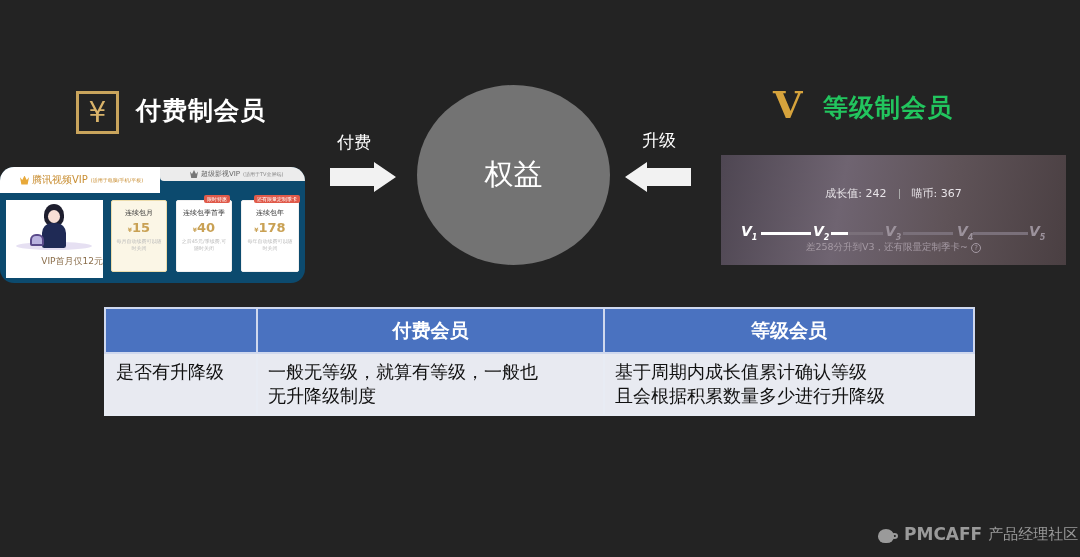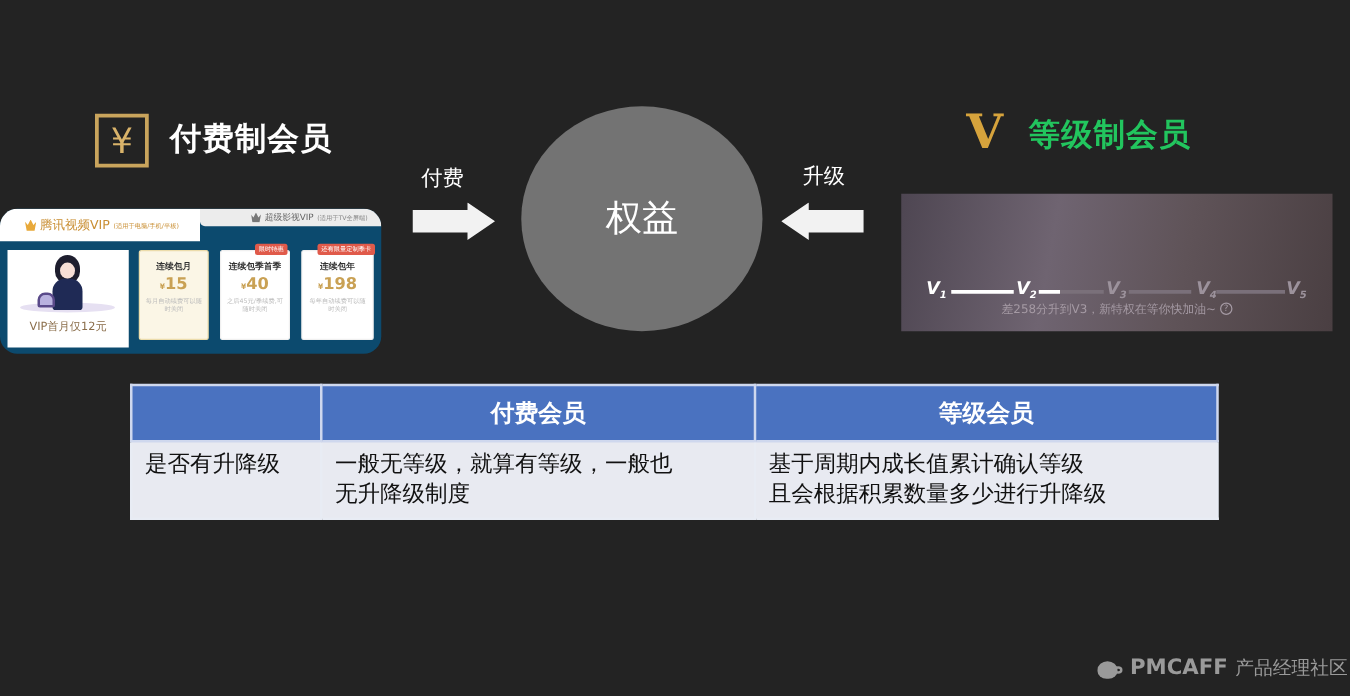--- a/index.html
+++ b/index.html
@@ -13,38 +13,38 @@
   .left-title { left: 136px; top: 94px; font-size: 25px; font-weight: bold; color: #fff; letter-spacing: 1px; }
 
   
   .v-logo { left: 773px; top: 86px; font-family: "DejaVu Serif", "Liberation Serif", serif; font-size: 38px; font-weight: bold; color: #d6a33c; line-height: 1; }
   .right-title { left: 823px; top: 91px; font-size: 25px; font-weight: bold; color: #22c55e; letter-spacing: 1px; }
 
   
   .vip-card { left: 0; top: 167px; width: 305px; height: 116px; background: #0c4a6e; overflow: hidden; border-radius: 14px; }
   .vip-tabs { position: absolute; left: 0; top: 0; width: 305px; height: 26px; display: flex; }
   .vip-tab-active { width: 160px; height: 26px; background: #fff; display: flex; align-items: center; padding-left: 20px; gap: 3px; }
-  .vip-tab-inactive { flex: 1; height: 14px; background: #ececec; display: flex; align-items: center; padding-left: 30px; gap: 3px; border-radius: 0 0 0 4px; justify-content: center; }
+  .vip-tab-inactive { flex: 1; height: 14px; background: #ececec; display: flex; align-items: center; padding-left: 30px; gap: 3px; border-radius: 0 0 0 4px; }
   .vip-tab-title { font-size: 10px; color: #c98e32; }
   .vip-tab-sub { font-size: 5px; color: #c98e32; }
   .vip-tab-title2 { font-size: 7px; color: #666; }
   .vip-tab-sub2 { font-size: 5px; color: #888; }
   .crown { width: 9px; height: 9px; background: #e8a93a; clip-path: polygon(0 20%, 25% 50%, 50% 0, 75% 50%, 100% 20%, 85% 100%, 15% 100%); }
   .crown2 { width: 8px; height: 8px; background: #777; clip-path: polygon(0 20%, 25% 50%, 50% 0, 75% 50%, 100% 20%, 85% 100%, 15% 100%); }
   .vip-promo { position: absolute; left: 6px; top: 33px; width: 97px; height: 78px; background: #fff; }
   .girl { position: absolute; left: 30px; top: 4px; width: 36px; height: 44px; }
   .girl-hair { position: absolute; left: 8px; top: 0; width: 20px; height: 22px; background: #1e1e2e; border-radius: 50% 50% 40% 40%; }
   .girl-face { position: absolute; left: 12px; top: 6px; width: 12px; height: 13px; background: #f7dfd6; border-radius: 50%; }
   .girl-body { position: absolute; left: 6px; top: 19px; width: 24px; height: 25px; background: #1f2a55; border-radius: 40% 40% 10% 10%; }
   .girl-bag { position: absolute; left: -6px; top: 30px; width: 14px; height: 12px; border: 2px solid #5a4a8a; border-radius: 6px 6px 2px 2px; background: #b9b2df; }
   .girl-shadow { position: absolute; left: 10px; top: 42px; width: 76px; height: 8px; background: #e6e0f2; border-radius: 50%; }
-  .vip-promo-text { position: absolute; left: 0; top: 55px; width: 97px; text-align: center; font-size: 9px; color: #8a6d4a; }
+  .vip-promo-text { position: absolute; left: 0; top: 55px; width: 97px; text-align: right; font-size: 9px; color: #8a6d4a; }
   .vip-plan { position: absolute; top: 33px; width: 56px; height: 72px; background: #fff; border: 1px solid #f0f0f0; border-radius: 2px; text-align: center; }
   .vip-plan.selected { background: #fbf6e6; border-color: #ecdcab; }
-  .plan-name { margin-top: 7px; font-size: 7px; color: #333; font-weight: bold; }
+  .plan-name { margin-top: 7px; font-size: 7px; color: #333; }
   .plan-price { margin-top: 2px; font-size: 13px; color: #c9a154; font-weight: bold; }
   .plan-price .cur { font-size: 6px; }
   .plan-desc { margin-top: 3px; font-size: 5px; color: #bbb; line-height: 7px; padding: 0 4px; }
   .plan-badge { position: absolute; top: -6px; right: 1px; background: #e05a4a; color: #fff; font-size: 5px; padding: 1px 3px; border-radius: 2px; white-space: nowrap; }
 
   
   .arrow-label { font-size: 17px; color: #fff; }
   .arrow-right { left: 330px; top: 162px; width: 66px; height: 30px; }
   .arrow-left { left: 625px; top: 162px; width: 66px; height: 30px; }
 
@@ -121,54 +121,57 @@
   </div>
   <div class="vip-plan" style="left:176px;text-align:center;">
     <div class="plan-badge">限时特惠</div>
     <div class="plan-name">连续包季首季</div>
     <div class="plan-price"><span class="cur">¥</span><span>40</span></div>
     <div class="plan-desc">之后45元/季续费,可随时关闭</div>
   </div>
   <div class="vip-plan" style="left:241px; width:58px;">
     <div class="plan-badge" style="right:-2px;">还有限量定制季卡</div>
     <div class="plan-name">连续包年</div>
-    <div class="plan-price"><span class="cur">¥</span><span>198</span></div>
+    <div class="plan-price"><span class="cur">¥</span><span>178</span></div>
     <div class="plan-desc">每年自动续费可以随时关闭</div>
   </div>
 </div>
 
 <div class="abs arrow-label" style="left:337px; top:131px;">付费</div>
 <svg class="abs arrow-right" viewBox="0 0 66 30">
   <polygon points="0,6 44,6 44,0 66,15 44,30 44,24 0,24" fill="#f2f2f2"></polygon>
 </svg>
 
 <div class="abs circle">
   <span class="circle-text">权益</span>
 </div>
 
 <div class="abs arrow-label" style="left:642px; top:129px;">升级</div>
 <svg class="abs arrow-left" viewBox="0 0 66 30">
   <polygon points="66,6 22,6 22,0 0,15 22,30 22,24 66,24" fill="#f2f2f2"></polygon>
 </svg>
 
 <div class="abs level-card">
+  <div class="level-stats">
+    <span>成长值: 242</span><span class="sep"></span><span>喵币: 367</span>
+  </div>
   <div class="level-track">
     <div class="track-line" style="left:20px; width:50px; background:#fff;"></div>
     <div class="track-line" style="left:90px; width:17px; background:#fff;"></div>
     <div class="track-line" style="left:107px; width:35px; background:#7a707a;"></div>
     <div class="track-line" style="left:162px; width:50px; background:#7a707a;"></div>
     <div class="track-line" style="left:232px; width:55px; background:#7a707a;"></div>
     <span class="lv done" style="left:0px;"><span>V</span><sub>1</sub></span>
     <span class="lv done" style="left:72px;"><span>V</span><sub>2</sub></span>
     <span class="lv todo" style="left:144px;"><span>V</span><sub>3</sub></span>
     <span class="lv todo" style="left:216px;"><span>V</span><sub>4</sub></span>
     <span class="lv todo" style="left:288px;"><span>V</span><sub>5</sub></span>
   </div>
   <div class="level-hint">
-    <span>差258分升到V3，新特权在等你快加油~</span>
+    <span>差258分升到V3，还有限量定制季卡~</span>
     <span class="help-icon">?</span>
   </div>
 </div>
 
 <table class="abs cmp-table">
   <thead>
     <tr>
       <th></th>
       <th>付费会员</th>
       <th>等级会员</th>

